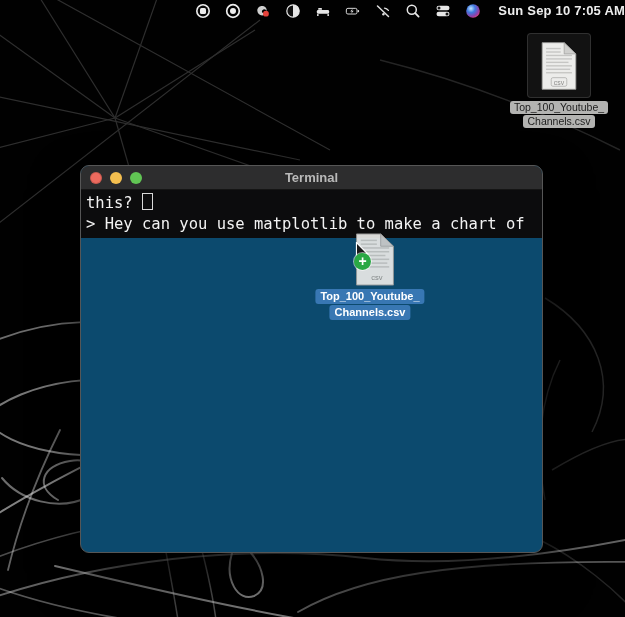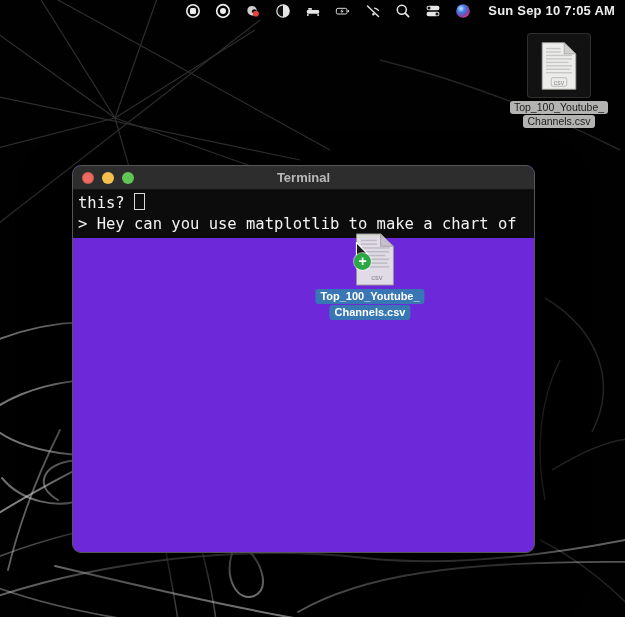--- a/index.html
+++ b/index.html
@@ -5,38 +5,38 @@
   html,body{margin:0;padding:0;background:#000;}
   body{width:625px;height:617px;overflow:hidden;position:relative;
        font-family:"Liberation Sans",sans-serif;-webkit-font-smoothing:antialiased;}
   .screen{position:absolute;inset:0;width:625px;height:617px;background:#010101;}
 
   
   .wallpaper{position:absolute;inset:0;}
 
   
   .menubar{position:absolute;top:0;left:0;right:0;height:21px;display:flex;
-           align-items:center;justify-content:flex-end;gap:14px;padding-right:10px;z-index:5;}
+           align-items:center;justify-content:flex-end;gap:14px;padding-right:0;z-index:5;}
   .mb-icon{display:flex;align-items:center;justify-content:center;width:16px;height:16px;}
   .mb-icon svg{display:block;}
   .clock{color:#ededed;font-size:13px;font-weight:600;letter-spacing:.2px;margin-left:3px;white-space:nowrap;}
 
   
   .desktop-file{position:absolute;left:509px;top:33px;width:100px;text-align:center;z-index:4;}
   .sel-box{width:64px;height:65px;margin:0 auto;border-radius:4px;
            background:rgba(255,255,255,0.07);border:1px solid rgba(255,255,255,0.13);
            display:flex;align-items:center;justify-content:center;box-sizing:border-box;}
   .desk-label{margin-top:2px;line-height:12px;}
   .desk-label .pill{display:inline-block;background:#b3b3b1;color:#1d1d1d;font-size:10.5px;
            font-weight:500;padding:0 4px;border-radius:3px;line-height:13px;white-space:nowrap;margin-top:1px;}
 
   
-  .terminal{position:absolute;left:72px;top:165px;width:463px;height:388px;border-radius:9px;
+  .terminal{position:absolute;left:80px;top:165px;width:463px;height:388px;border-radius:9px;
             border:1px solid #565656;box-sizing:border-box;z-index:3;
-            box-shadow:0 22px 48px rgba(0,0,0,0.75);background:#6d28d9;overflow:hidden;}
+            box-shadow:0 22px 48px rgba(0,0,0,0.75);background:#0c4a6e;overflow:hidden;}
   .titlebar{height:23px;background:#2d2d2e;border-bottom:1px solid #151515;position:relative;
             display:flex;align-items:center;}
   .lights{display:flex;gap:8px;margin-left:9px;}
   .light{width:12px;height:12px;border-radius:50%;display:inline-block;}
   .light.red{background:#ec6a5e;box-shadow:inset 0 0 0 1px rgba(0,0,0,.15);}
   .light.yellow{background:#f4bf4f;}
   .light.green{background:#61c554;}
   .win-title{position:absolute;left:0;right:0;text-align:center;color:#b9b9b9;
              font-size:13px;font-weight:700;pointer-events:none;}
   .term-body{padding:3px 5px;background:#0c0c0d;}

